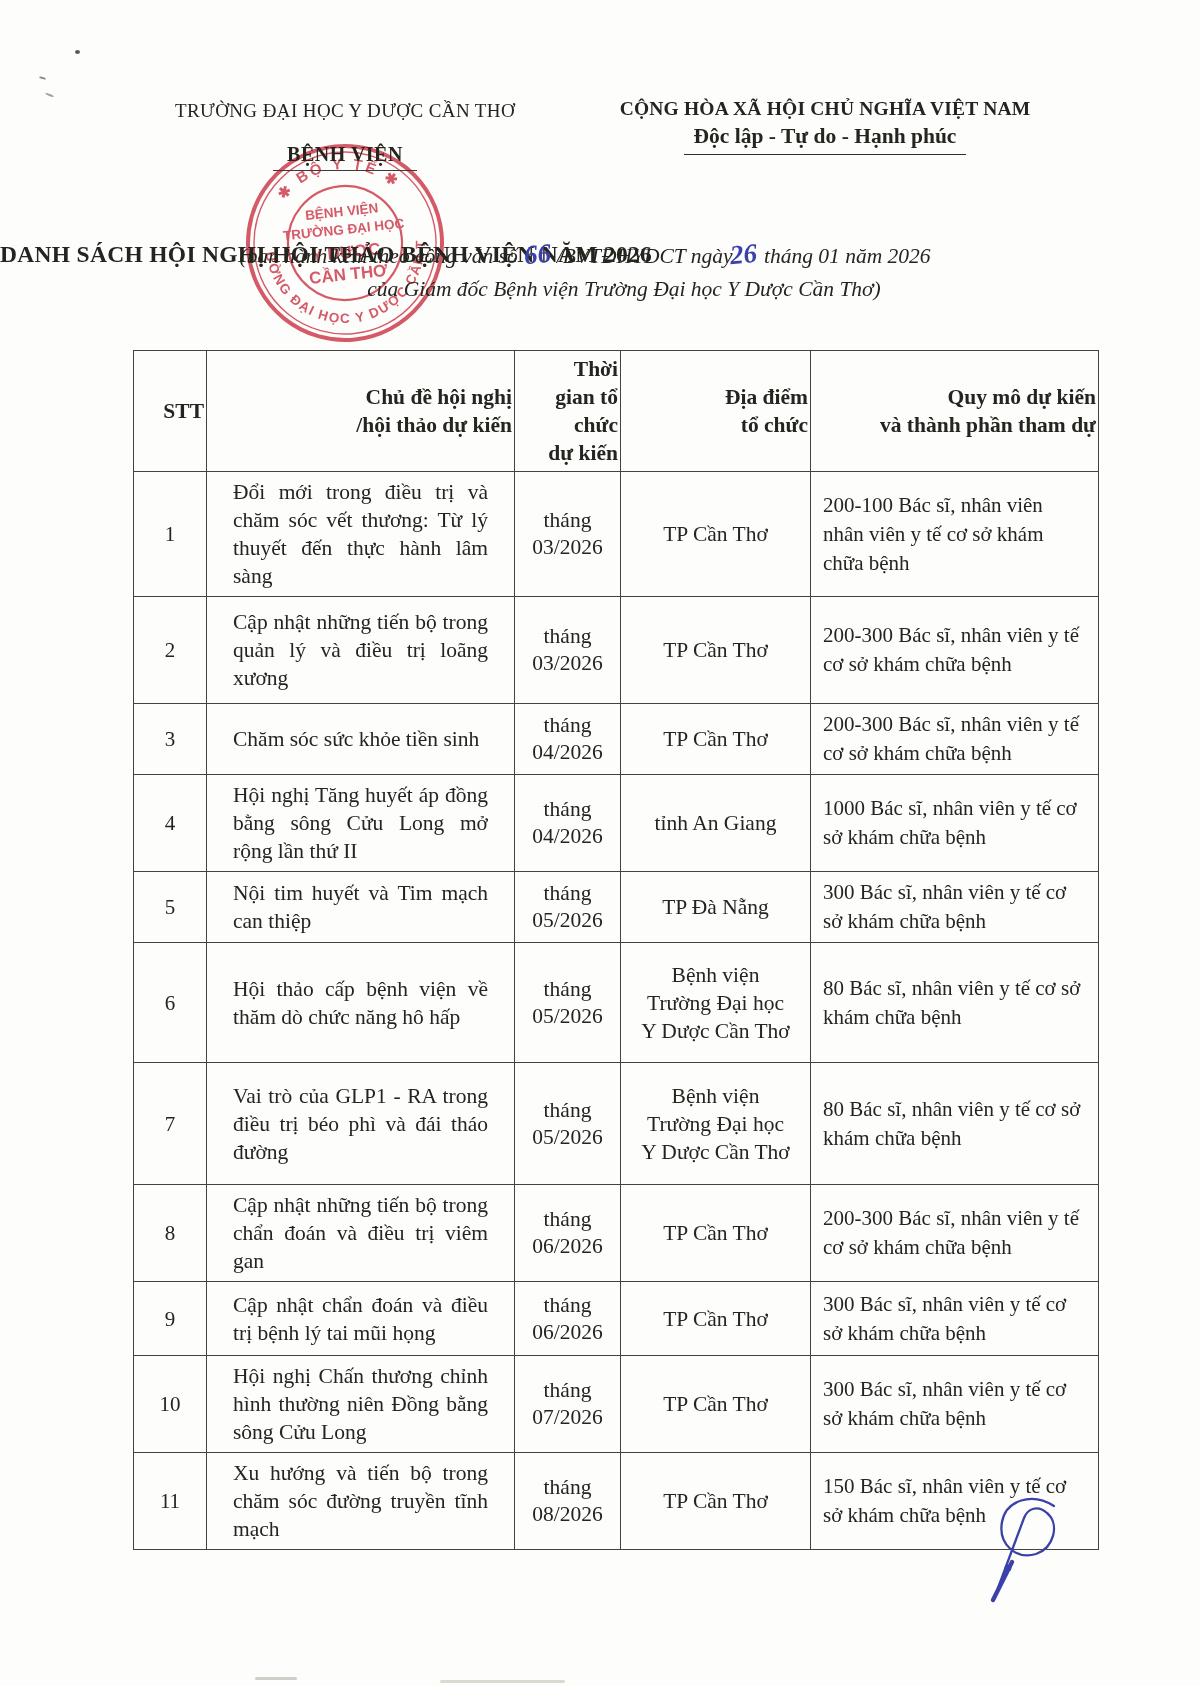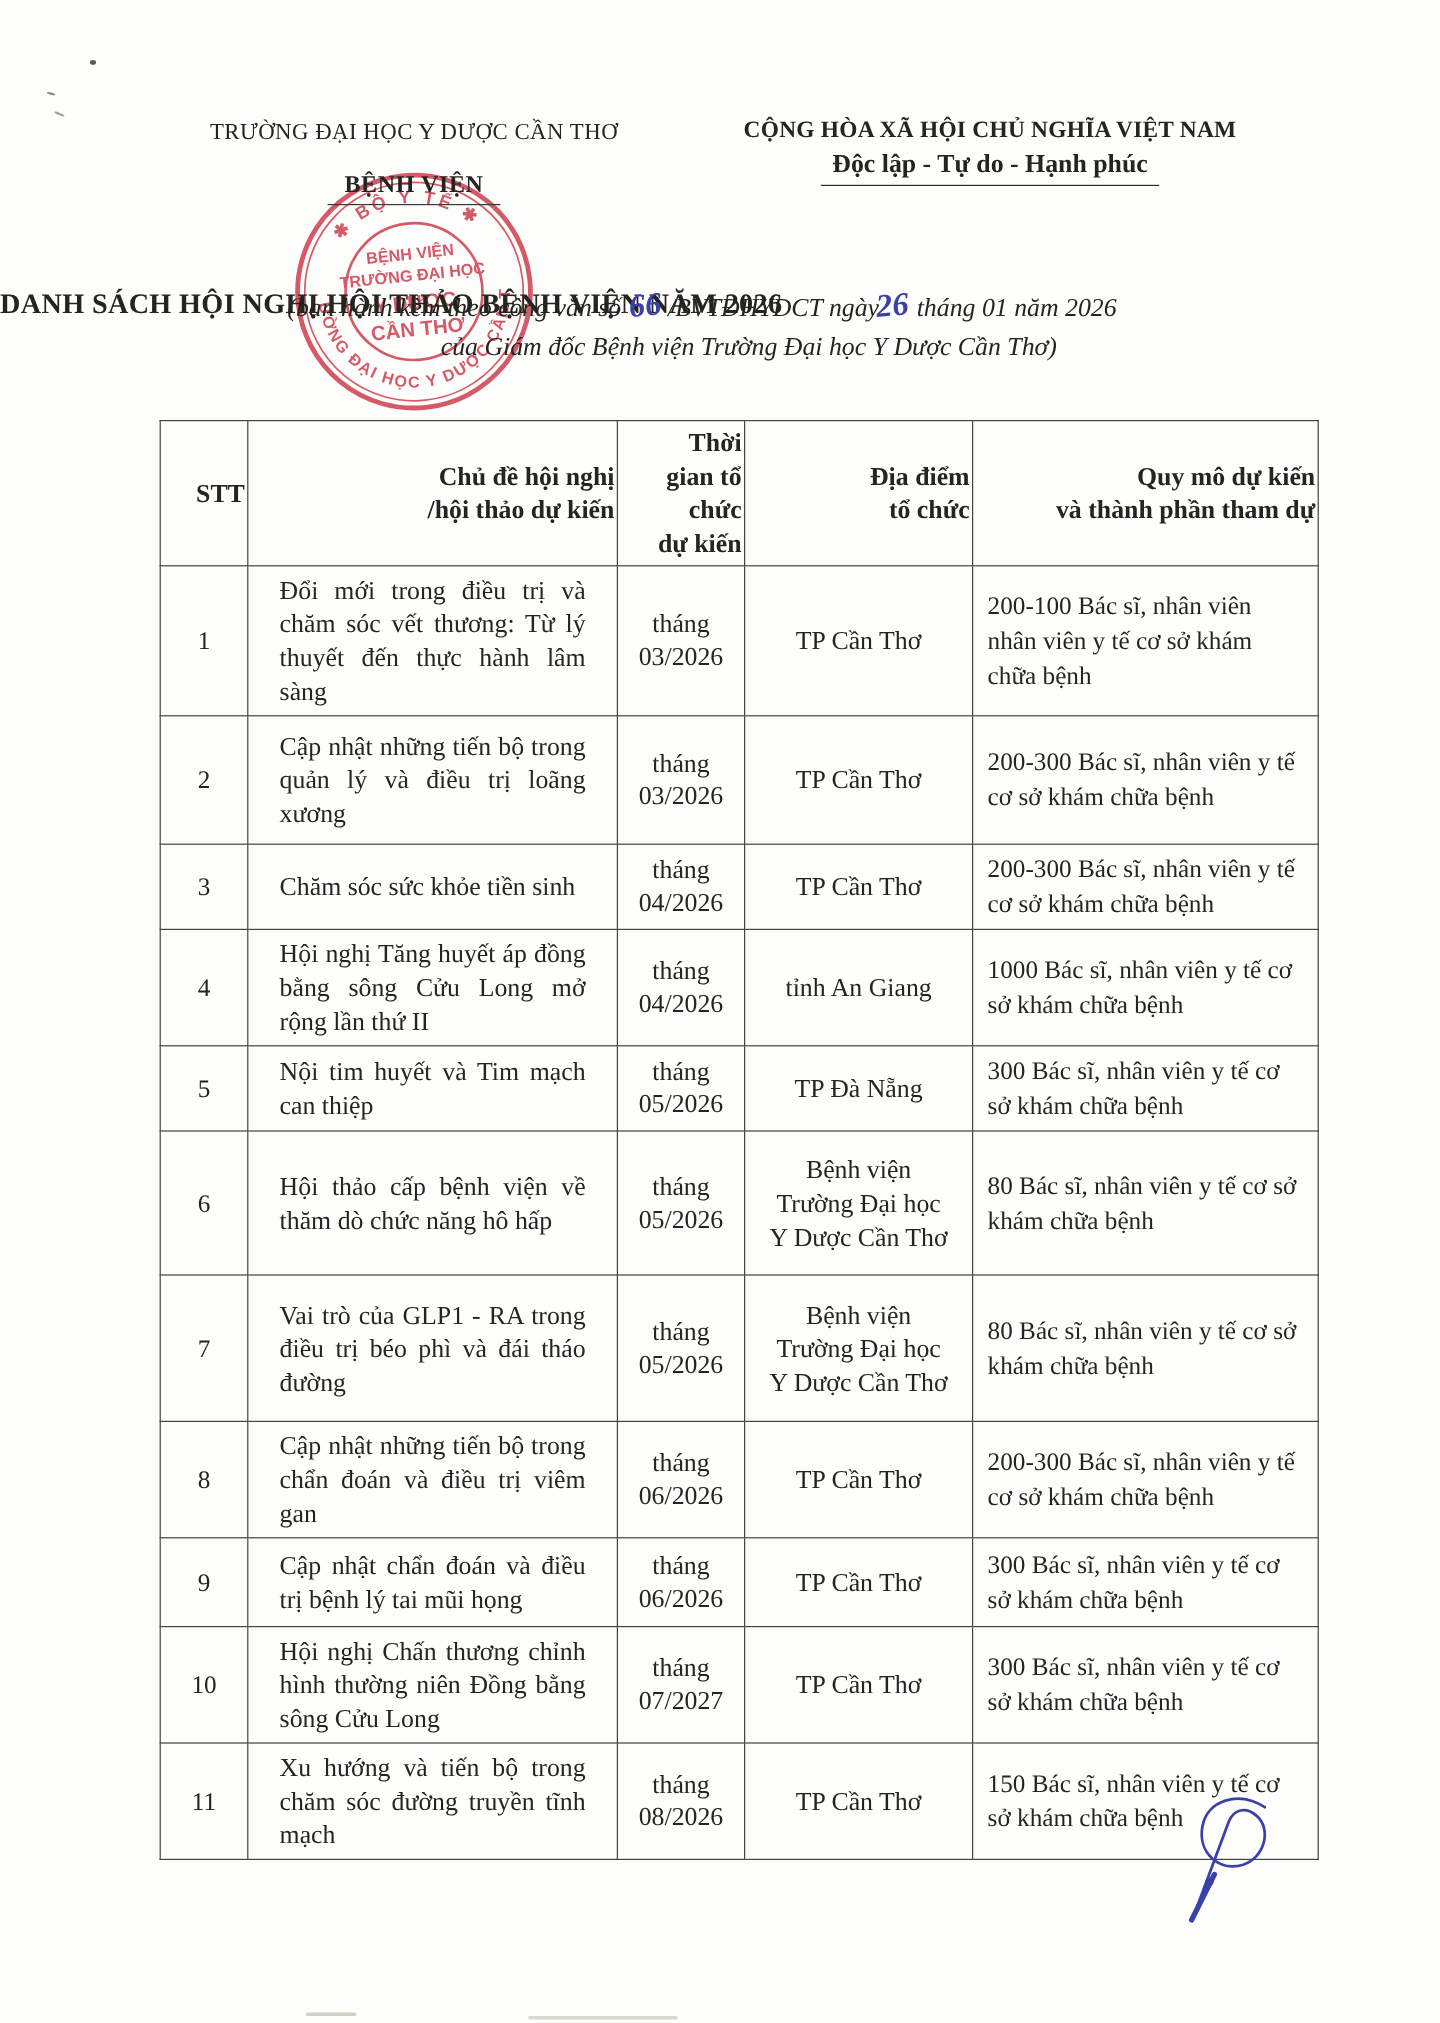--- a/index.html
+++ b/index.html
@@ -197,21 +197,21 @@
         <tr>
           <td class="stt">9</td>
           <td class="topic">Cập nhật chẩn đoán và điều trị bệnh lý tai mũi họng</td>
           <td class="time">tháng 06/2026</td>
           <td class="loc">TP Cần Thơ</td>
           <td class="scale">300 Bác sĩ, nhân viên y tế cơ sở khám chữa bệnh</td>
         </tr>
         <tr>
           <td class="stt">10</td>
           <td class="topic">Hội nghị Chấn thương chỉnh hình thường niên Đồng bằng sông Cửu Long</td>
-          <td class="time">tháng 07/2027</td>
+          <td class="time">tháng 07/2026</td>
           <td class="loc">TP Cần Thơ</td>
           <td class="scale">300 Bác sĩ, nhân viên y tế cơ sở khám chữa bệnh</td>
         </tr>
         <tr>
           <td class="stt">11</td>
           <td class="topic">Xu hướng và tiến bộ trong chăm sóc đường truyền tĩnh mạch</td>
           <td class="time">tháng 08/2026</td>
           <td class="loc">TP Cần Thơ</td>
           <td class="scale">150 Bác sĩ, nhân viên y tế cơ sở khám chữa bệnh</td>
         </tr>

